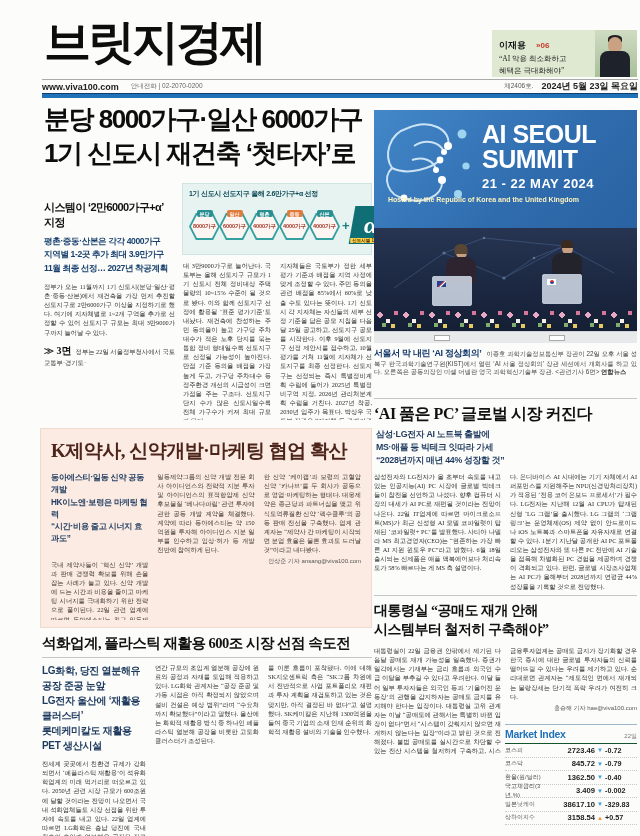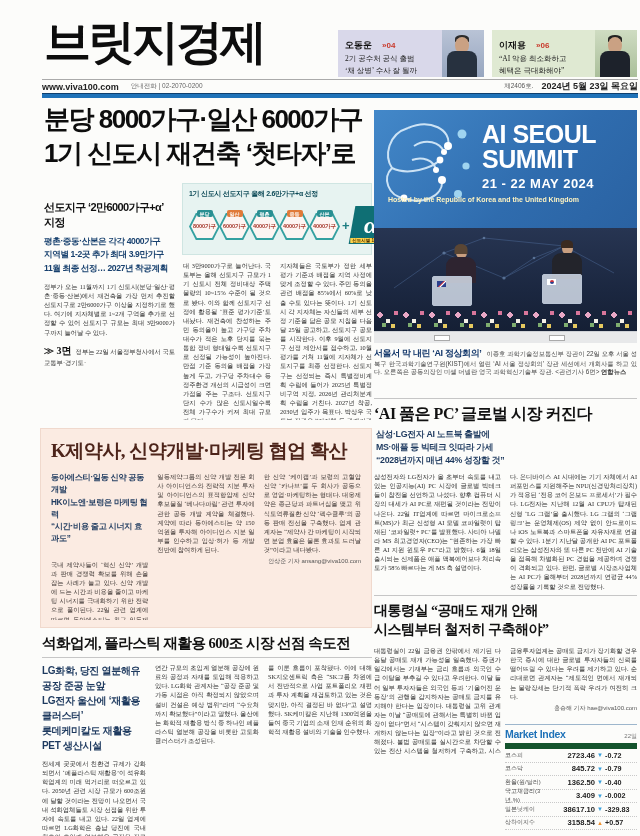--- a/index.html
+++ b/index.html
@@ -94,21 +94,21 @@
   .aipc-sub { left:376px; top:428px; width:263px; }
   .aipc-c1 { left:374px; top:472px; width:127px; height:118px; overflow:hidden; }
   .aipc-c2 { left:510px; top:472px; width:127px; height:118px; overflow:hidden; }
   .office-h { left:374px; top:602px; width:263px; font-size:14px; line-height:1.35; }
   .office-c1 { left:374px; top:646px; width:127px; height:112px; overflow:hidden; }
   .office-c2 { left:510px; top:646px; width:127px; height:70px; overflow:hidden; }
 
   
   .market { left:505px; top:724px; width:132px; }
   .mi-rule { width:100%; height:1px; background:#9db6cc; }
-  .mi-head { display:flex; align-items:baseline; padding:3px 0 2px; border-bottom:6px solid #14532d; }
+  .mi-head { display:flex; align-items:baseline; padding:3px 0 2px; border-bottom:1px solid #14532d; }
   .mi-title { font-size:10.5px; font-weight:900; color:#1f72b8; letter-spacing:-0.3px; }
   .mi-date { margin-left:auto; font-size:6px; color:#777; }
   .mi-row { display:flex; align-items:center; height:13.5px; border-bottom:1px dotted #c9c9c9; }
   .mi-label { font-size:6px; color:#555; width:44px; flex:none; }
   .mi-val { font-size:7.6px; font-weight:bold; color:#222; margin-left:auto; }
   .mi-arrow { font-size:6px; width:10px; text-align:center; flex:none; }
   .mi-chg { font-size:7.2px; font-weight:bold; color:#222; width:32px; text-align:left; flex:none; }
 
   
   .pharma { left:40px; top:428px; width:332px; height:200px; background:#fbebe2; border:1px solid #f0d9cd; padding:9px 10px; }
@@ -125,32 +125,20 @@
   .petro-cols > div { flex:1; overflow:hidden; }
   .petro-cols .sub3 { font-size:10px; margin-bottom:6px; }
 </style>
 </head>
 <body>
 
 <div class="page">
 
   <div class="abs logo">브릿지경제</div>
 
-  <div class="abs teaser" style="left:338px;width:146px;background:#d9d8ea;">
-    <div class="tx">
-      <span class="nm">오동운</span><span class="pg">»04</span>
-      <div class="ql">2기 공수처 공식 출범</div>
-      <div class="ql">‘채 상병’ 수사 잘 될까</div>
-    </div>
-    <div class="tphoto" style="background:linear-gradient(180deg,#b9c3d6,#97a6bf);">
-      <div class="hair"></div>
-        <div class="head"></div>
-        <div class="suit"></div>
-    </div>
-  </div>
 
   <div class="abs teaser" style="left:492px;width:145px;background:#dfe9d2;">
     <div class="tx">
       <span class="nm">이재용</span><span class="pg">»06</span>
       <div class="ql">“AI 악용 최소화하고</div>
       <div class="ql">혜택은 극대화해야”</div>
     </div>
     <div class="tphoto" style="background:linear-gradient(180deg,#cfdcc2,#aabf9a);">
       <div class="hair" style="background:#222;"></div>
         <div class="head"></div>
@@ -166,21 +154,21 @@
     <span class="pdate">2024년 5월 23일 목요일</span>
   </div>
   <div class="abs blue-bar"></div>
 
   <div class="abs h1">
     <div>분당 8000가구·일산 6000가구</div>
     <div>1기 신도시 재건축 ‘첫타자’로</div>
   </div>
 
   <div class="abs lead-col1">
-    <div class="kicker">선도지구 ‘2만6000가구+α’ 지정</div>
+    <div class="kicker">시스템이 ‘2만6000가구+α’ 지정</div>
     <div class="pt">평촌·중동·산본은 각각 4000가구</div>
     <div class="pt">지역별 1-2곳 추가 최대 3.9만가구</div>
     <div class="pt">11월 최종 선정… 2027년 착공계획</div>
     <p class="body">정부가 오는 11월까지 1기 신도시(분당·일산·평촌·중동·산본)에서 재건축을 가장 먼저 추진할 선도지구로 2만6000가구 이상을 지정하기로 했다. 여기에 지자체별로 1~2개 구역을 추가로 선정할 수 있어 선도지구 규모는 최대 3만9000가구까지 늘어날 수 있다.</p>
     <p class="body jmprow"><span class="jump">≫ 3면</span><span>정부는 22일 서울정부청사에서 국토교통부·경기도·</span></p>
   </div>
 
   <div class="abs ig">
     <div class="ig-title">1기 신도시 선도지구 올해 2.6만가구+α 선정</div>
     <div class="ig-row">

